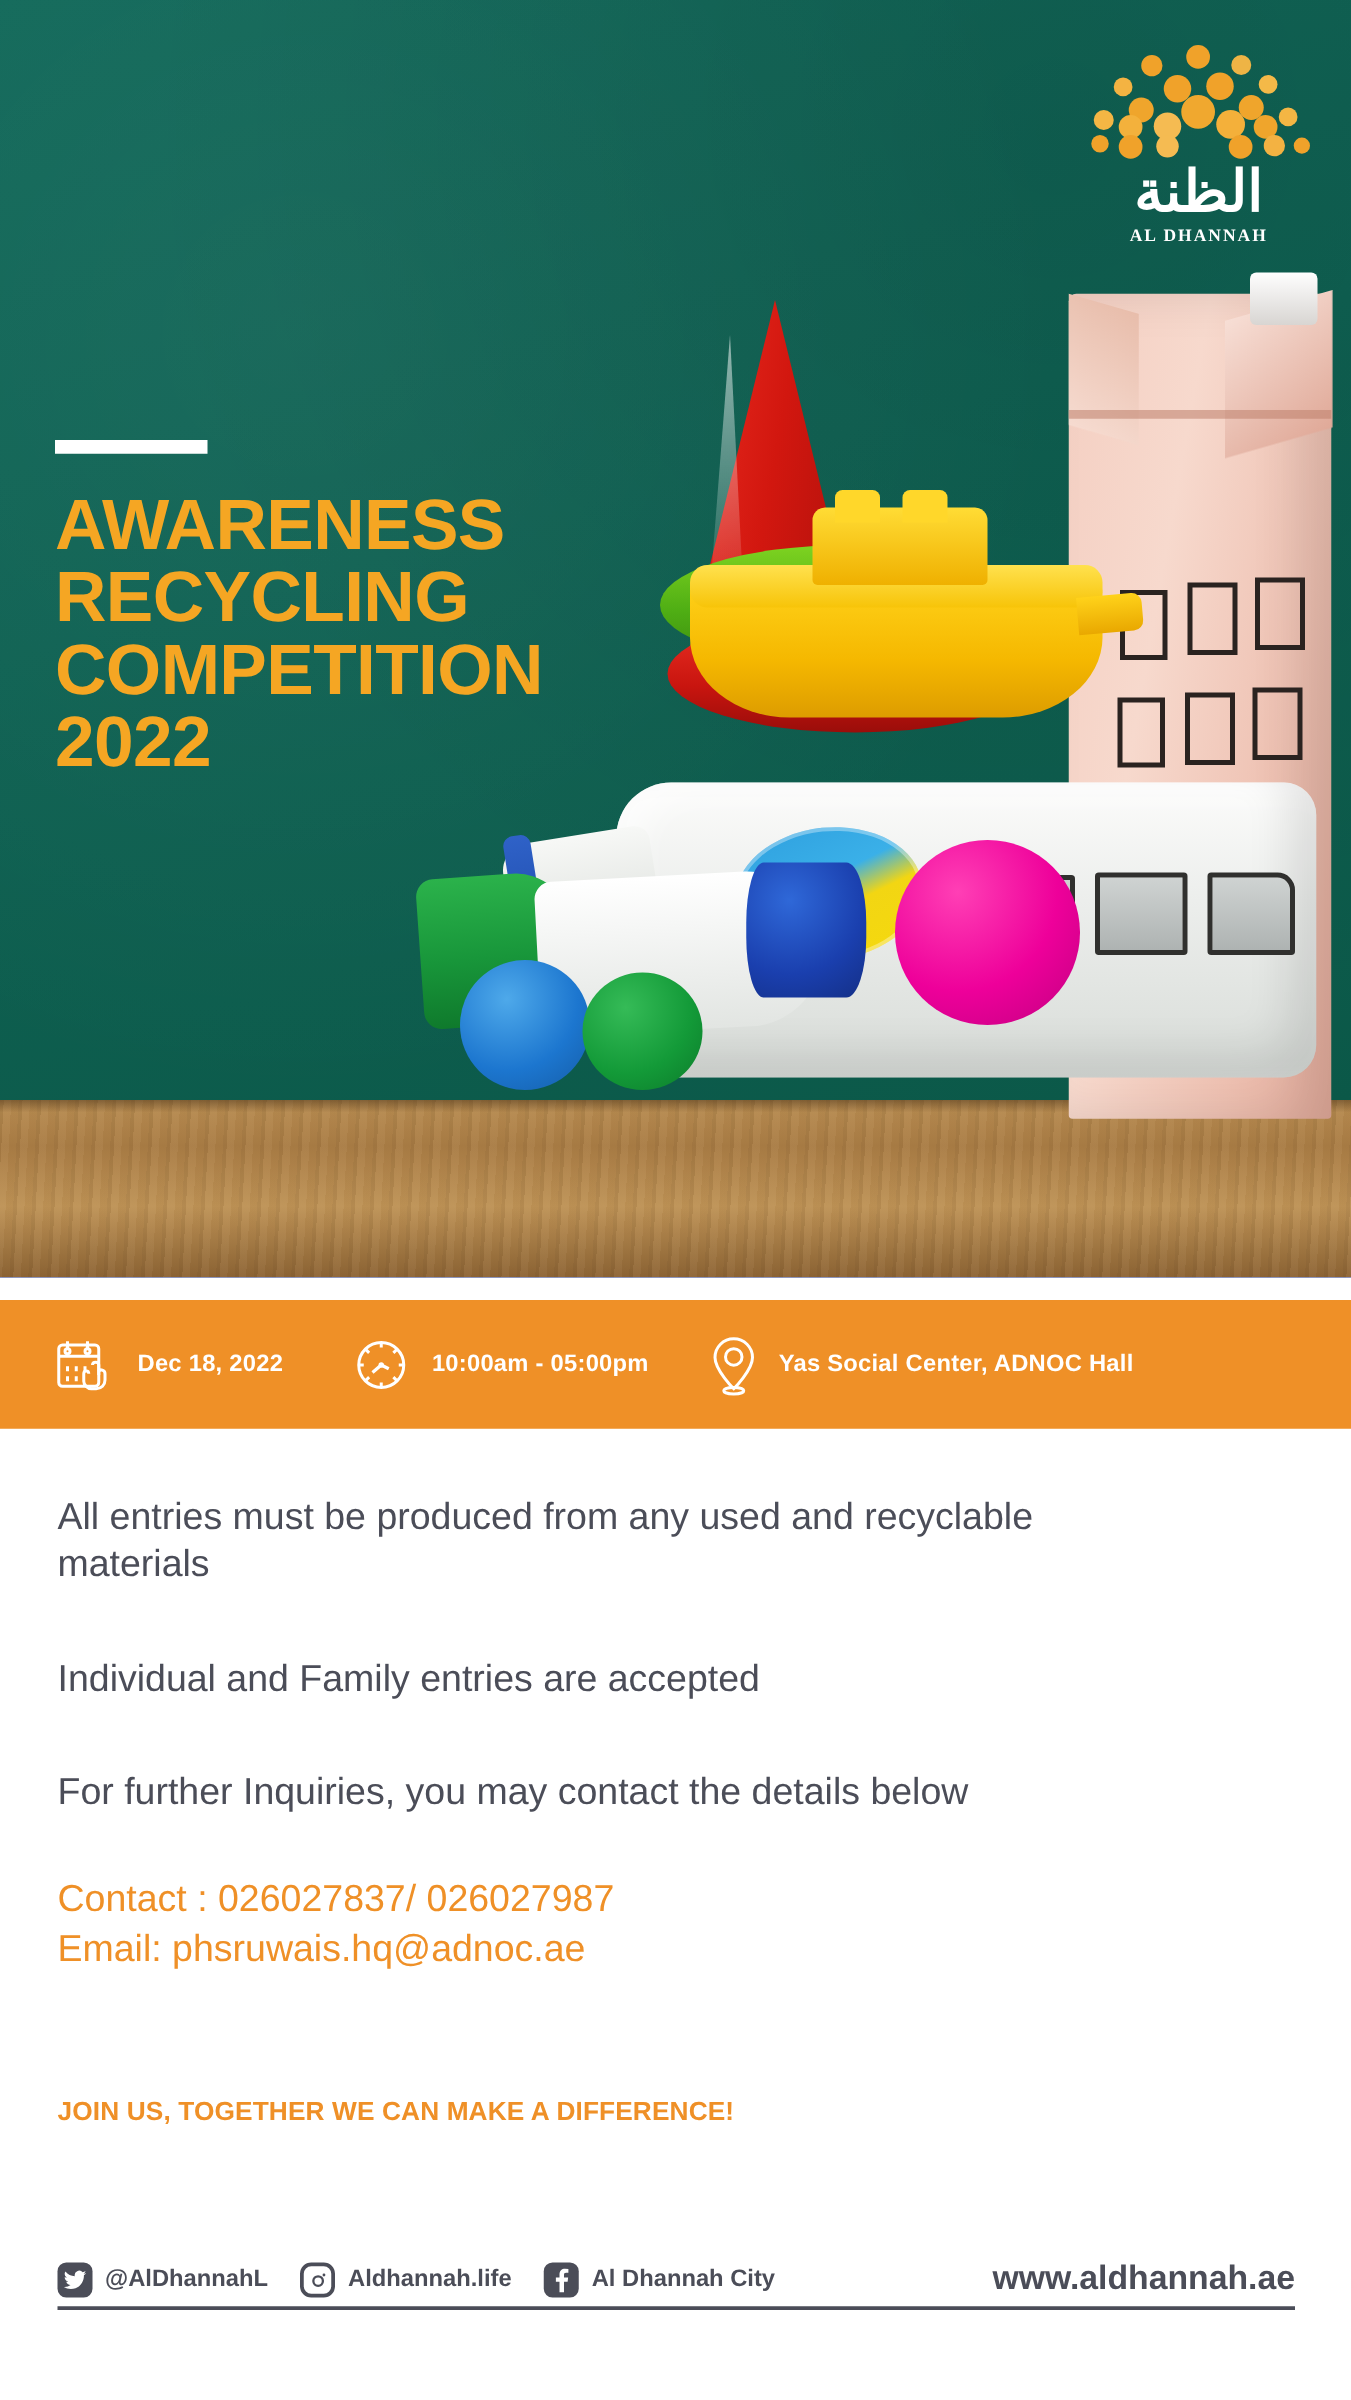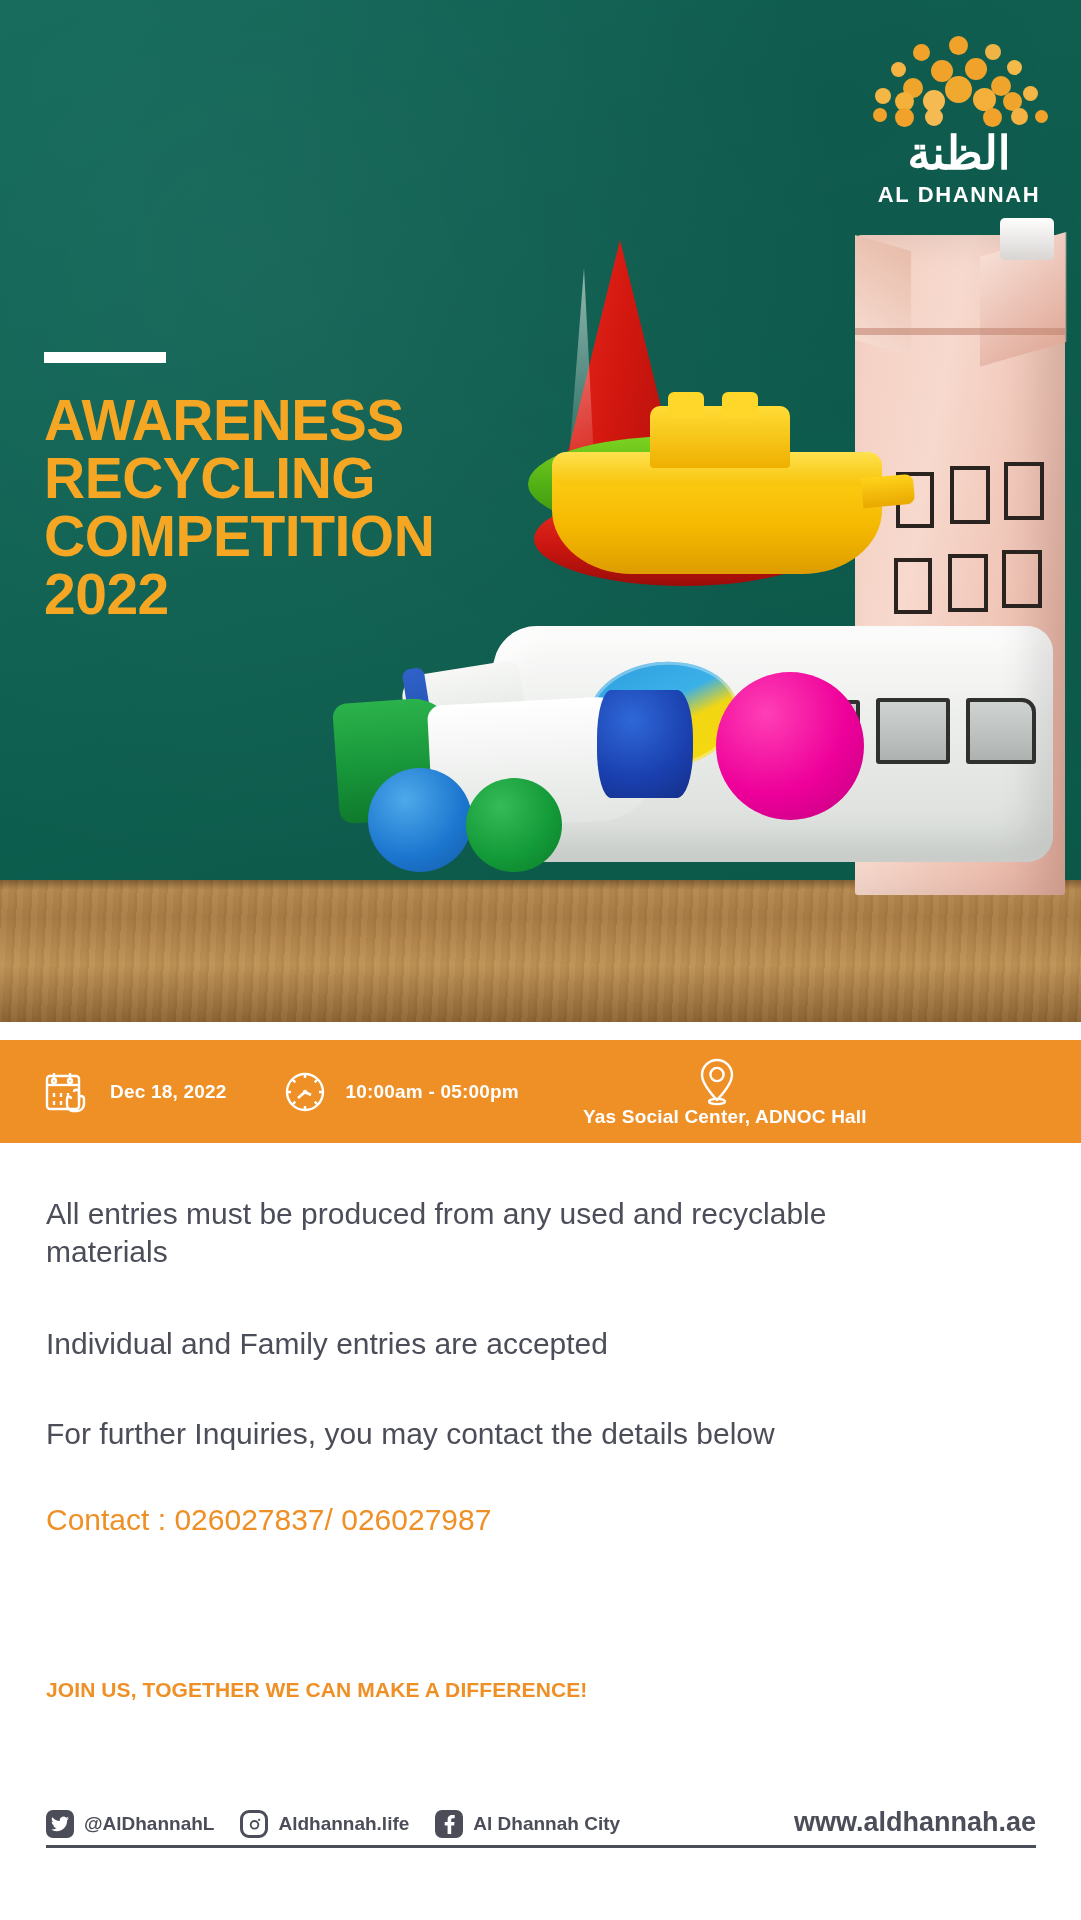--- a/index.html
+++ b/index.html
@@ -177,21 +177,21 @@
   }
   .info-item{ display:flex; align-items:center; }
   .info-item .ico{ flex:0 0 auto; display:flex; align-items:center; justify-content:center; }
   .info-item .txt{
     color:#ffffff; font-weight:bold; font-size:19px; letter-spacing:.2px; white-space:nowrap;
   }
   .i-date{ margin-left:44px; }
   .i-date .txt{ margin-left:18px; }
   .i-time{ margin-left:55px; }
   .i-time .txt{ margin-left:18px; }
-  .i-place{ margin-left:48px;flex-direction:column; }
+  .i-place{ margin-left:48px; }
   .i-place .txt{ margin-left:16px; }
 
   
   .body-sec{
     position:absolute; left:0; top:1125px; width:1081px; height:795px;
     background:#ffffff;
   }
   .para{
     position:absolute; left:46px; width:830px;
     color:#4b4d58; font-size:30px; line-height:1.28; font-weight:normal;
@@ -230,21 +230,21 @@
 
   
   .logo{ position:absolute; right:36px; top:34px; width:172px; z-index:7; text-align:center; }
   .logo-dots{ position:relative; width:172px; height:92px; margin:0 auto; }
   .logo-dots i{ position:absolute; border-radius:50%; display:block; }
   .logo-ar{
     color:#ffffff; font-size:46px; font-weight:bold; line-height:1;
     margin-top:4px; direction:rtl; letter-spacing:1px;
   }
   .logo-en{
-    color:#ffffff; font-size:22px; font-weight:bold; letter-spacing:1.6px; margin-top:6px;
+    color:#ffffff; font-size:14px; font-weight:bold; letter-spacing:1.6px; margin-top:6px;font-family:Liberation Serif, serif;
   }
 </style>
 </head>
 <body>
 
 <div class="hero">
 
   <div class="wall"></div>
   <div class="table"></div>
 
@@ -376,20 +376,21 @@
 </div>
 
 <div class="body-sec"></div>
 
 <div class="para p1">All entries must be produced from any used and recyclable materials</div>
 <div class="para p2">Individual and Family entries are accepted</div>
 <div class="para p3">For further Inquiries, you may contact the details below</div>
 
 <div class="contact-blk">
   <div>Contact : 026027837/ 026027987</div>
+  <div>Email: phsruwais.hq@adnoc.ae</div>
 </div>
 
 <div class="cta">JOIN US, TOGETHER WE CAN MAKE A DIFFERENCE!</div>
 
 <div class="foot-rule"></div>
 
 <div class="footer">
 
   <div class="soc">
     <span class="badge">

